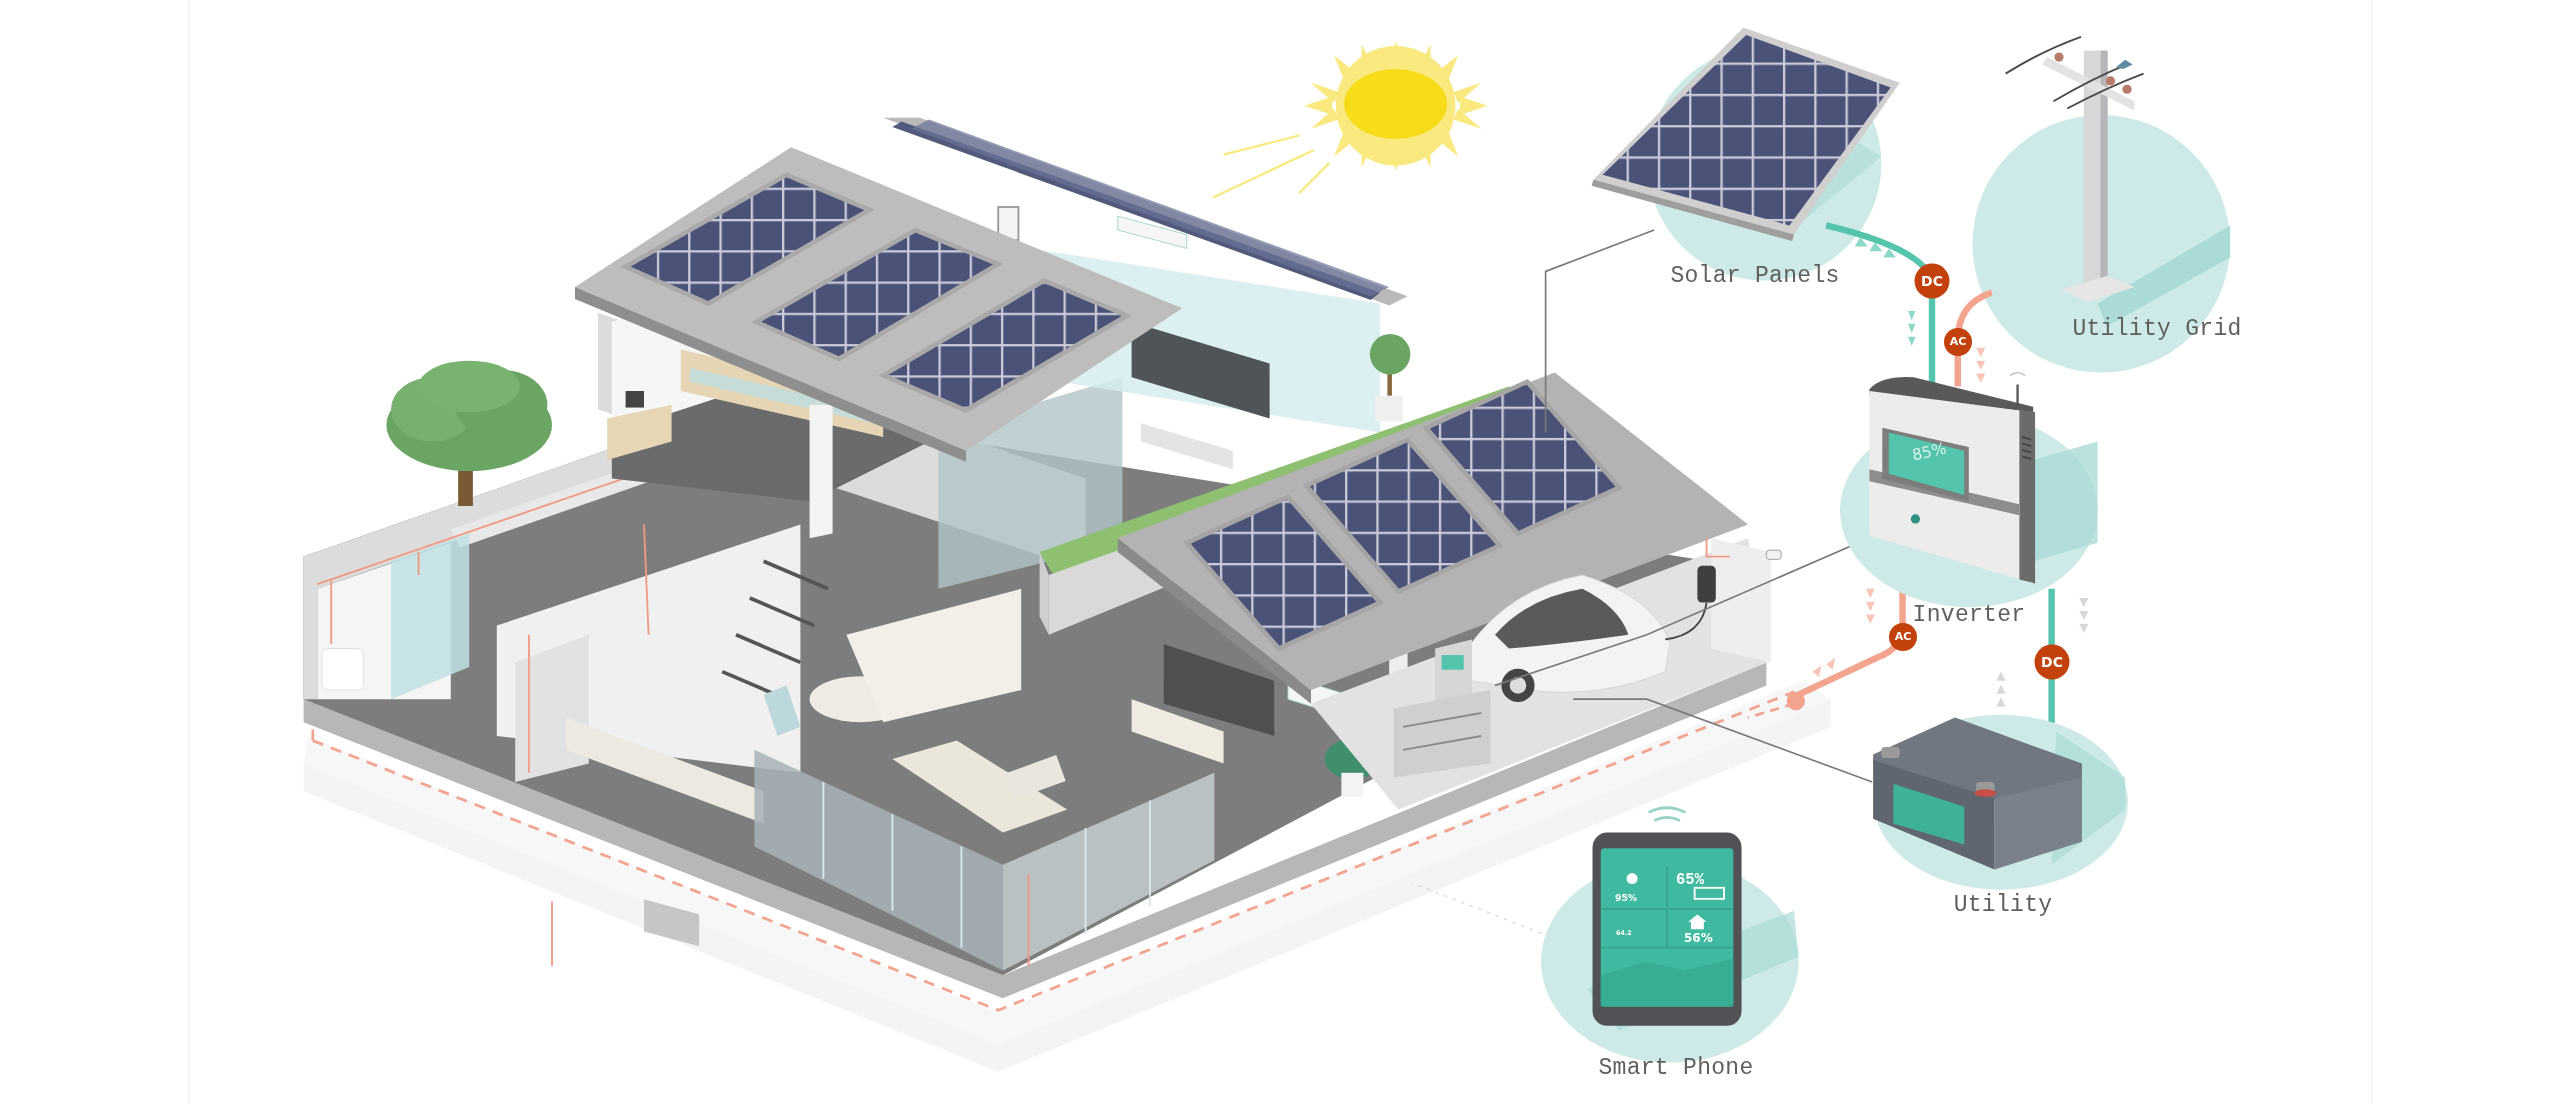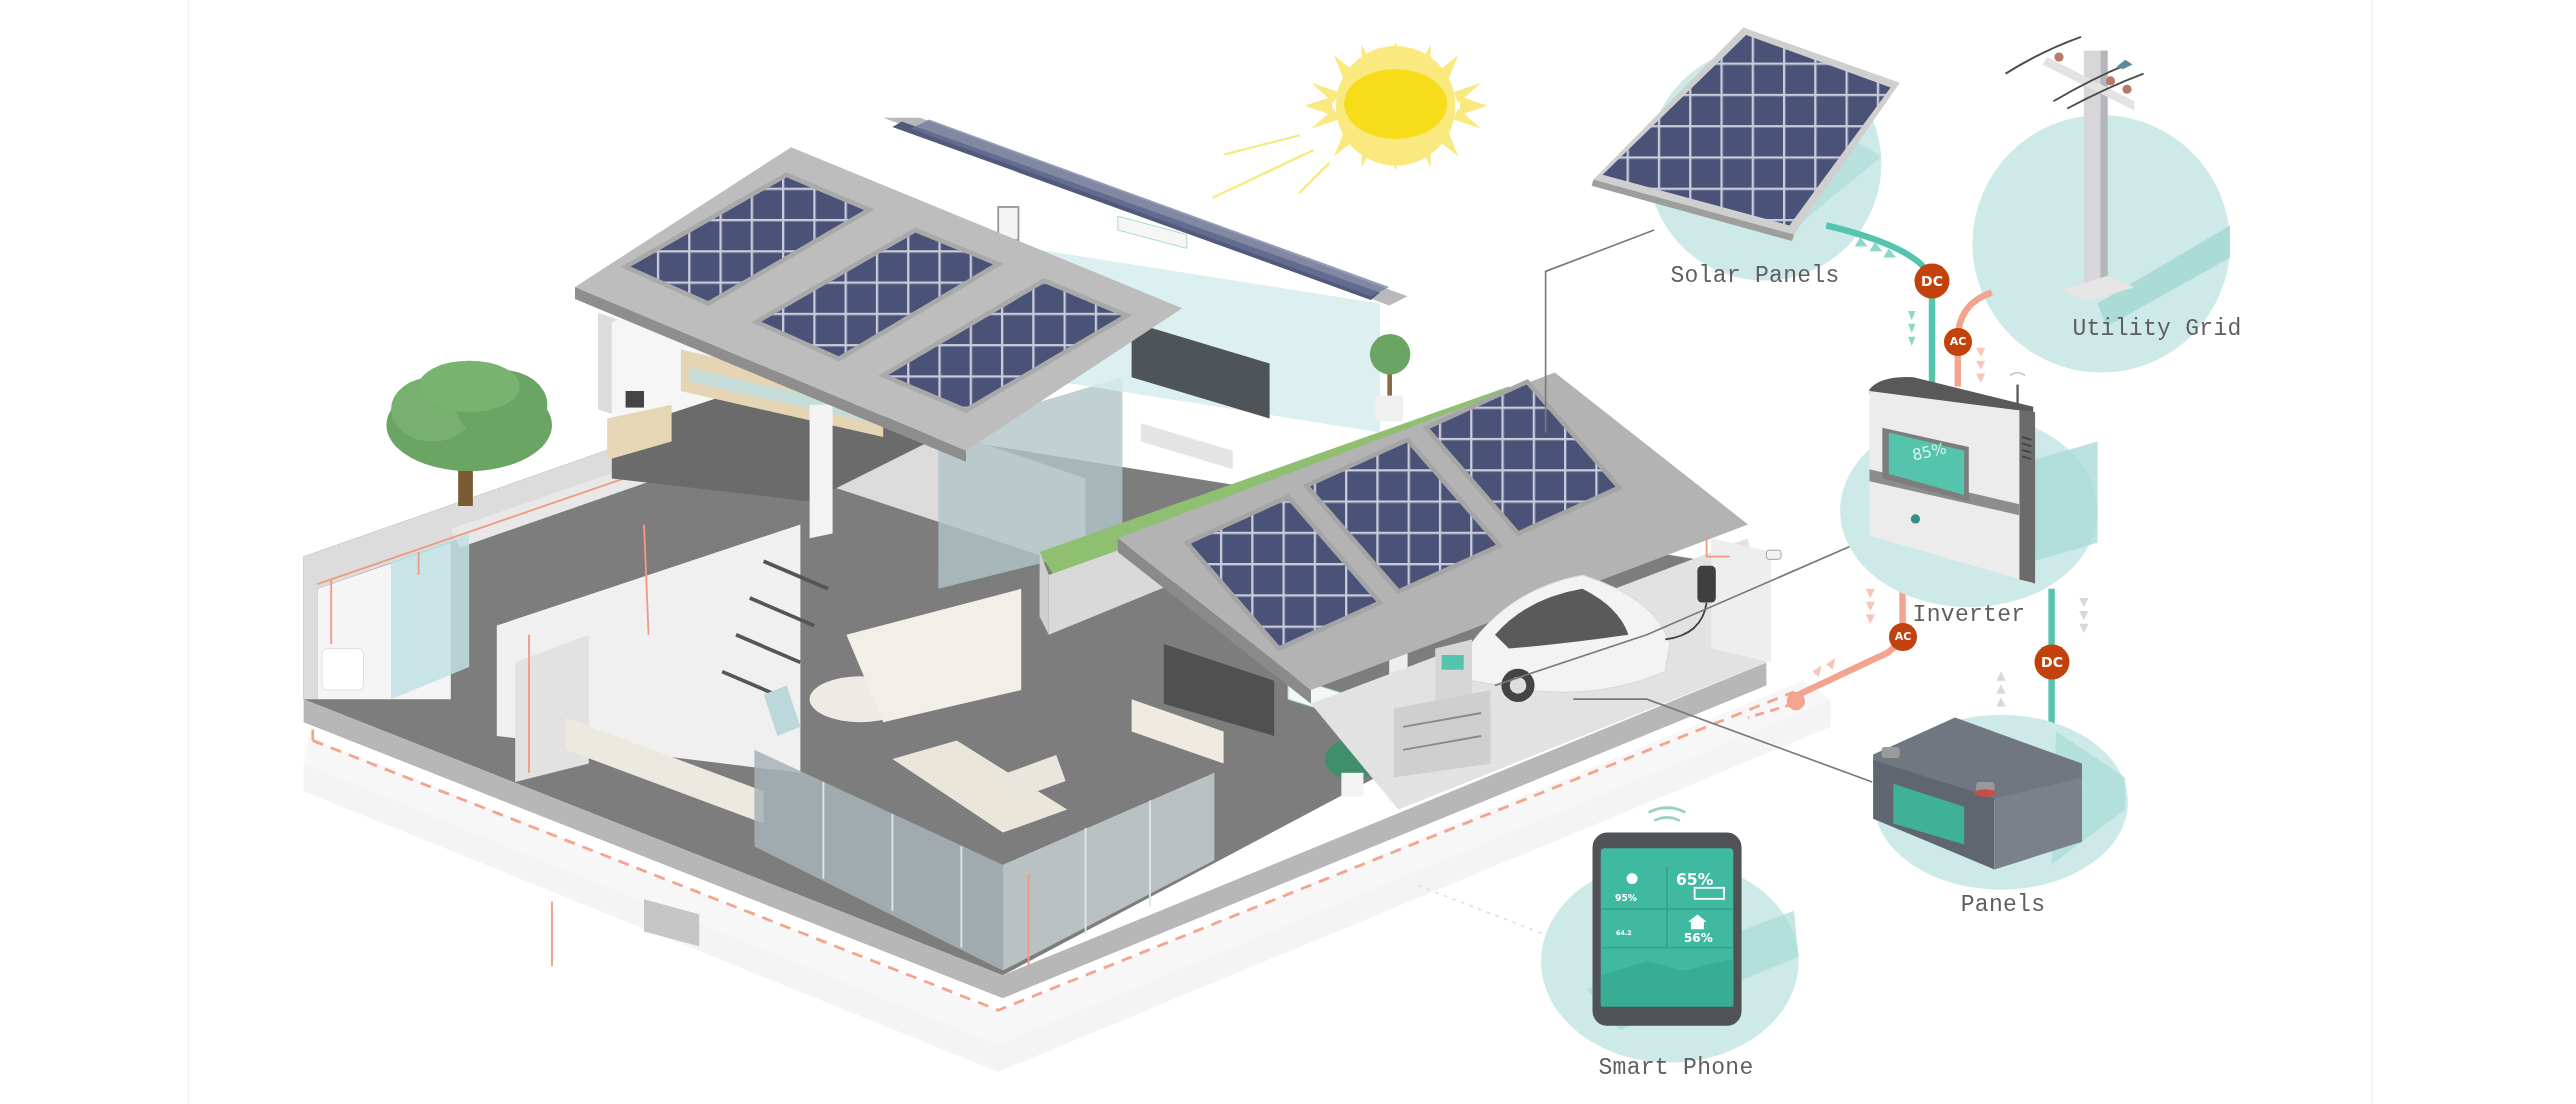--- a/index.html
+++ b/index.html
@@ -356,24 +356,24 @@
 <div class="badge dc" style="left:1932px; top:281px;">DC</div>
 <div class="badge ac" style="left:1958px; top:342px;">AC</div>
 <div class="badge ac" style="left:1903px; top:637px;">AC</div>
 <div class="badge dc" style="left:2052px; top:662px;">DC</div>
 
 
 <div class="inv-text" style="left:1912px; top:443px;">85%</div>
 
 
 <div class="phone-text" style="left:1615px; top:892px; font-size:9.2px;">95%</div>
-<div class="phone-text" style="left:1676px; top:871px; font-size:15.6px;">65%</div>
+<div class="phone-text" style="left:1676px; top:871px; font-size:15.6px;font-family:Liberation Mono, monospace;">65%</div>
 <div class="phone-text" style="left:1616px; top:929px; font-size:6.4px;">64.2</div>
 <div class="phone-text" style="left:1684px; top:931px; font-size:12px;">56%</div>
 
 
 <div class="label" style="left:1755px; top:263px;">Solar Panels</div>
 <div class="label" style="left:2109px; top:316px;margin-left:48px;">Utility Grid</div>
 <div class="label" style="left:1969px; top:602px;">Inverter</div>
-<div class="label" style="left:2003px; top:892px;">Panels</div>
+<div class="label" style="left:2003px; top:892px;">Utility</div>
 <div class="label" style="left:1676px; top:1055px;">Smart Phone</div>
 </div>
 
 
 </body></html>

